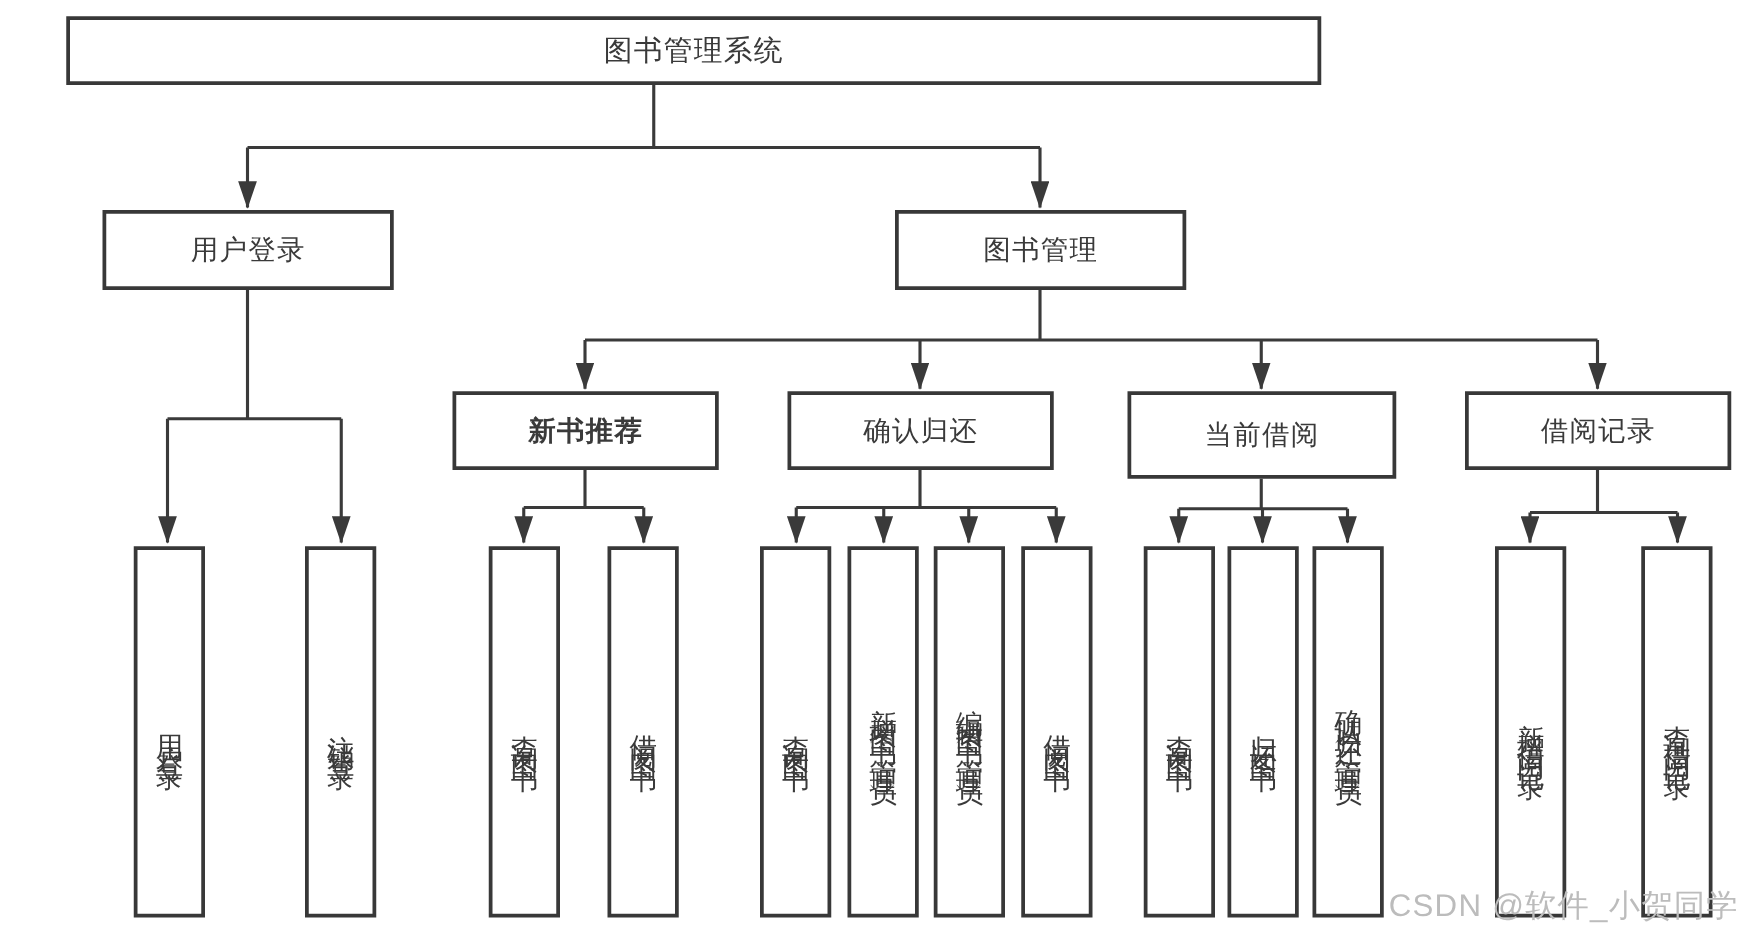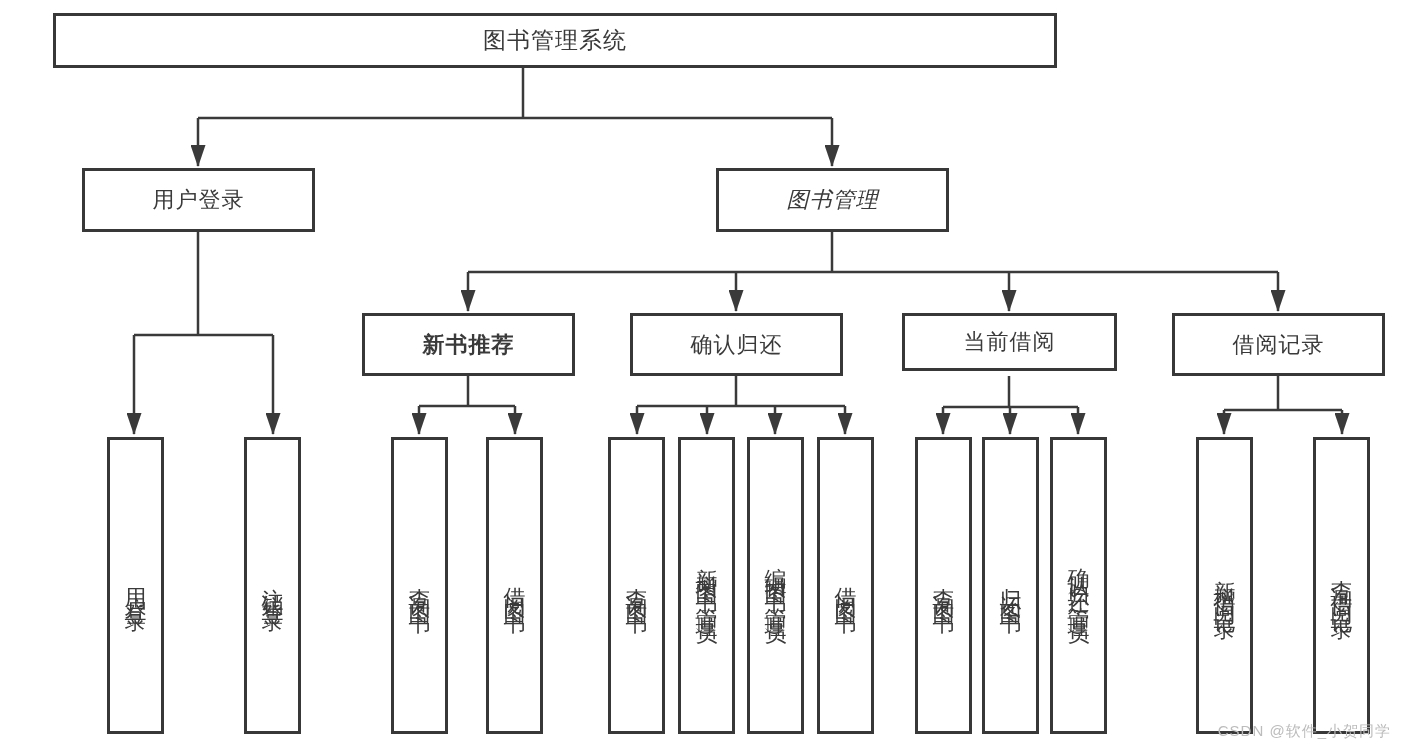--- a/index.html
+++ b/index.html
@@ -16,24 +16,24 @@
     box-sizing:border-box;
     border:3px solid #383838;
     background:#fff;
     display:flex;align-items:center;justify-content:center;
     color:#3a3a3a;
     font-size:22px;
     letter-spacing:1px;
   }
   .node.root{left:21px;top:13px;width:1004px;height:55px;font-size:23px;margin-left:32px;}
   .node.l2a{left:82px; top:168px;width:233px;height:64px;}
-  .node.l2b{left:716px;top:168px;width:233px;height:64px;font-style:italic;}
+  .node.l2b{left:716px;top:168px;width:233px;height:64px;}
   .node.l3a{left:362px; top:313px;width:213px;height:63px;font-weight:bold;}
   .node.l3b{left:630px; top:313px;width:213px;height:63px;}
-  .node.l3c{left:902px; top:313px;width:215px;height:58px;}
+  .node.l3c{left:902px; top:313px;width:215px;height:70px;}
   .node.l3d{left:1172px;top:313px;width:213px;height:63px;}
   .leaf{
     position:absolute;
     top:437px;height:297px;width:57px;
     box-sizing:border-box;
     border:3px solid #383838;
     background:#fff;
     display:flex;align-items:center;justify-content:center;
   }
   .leaf span{
@@ -46,21 +46,21 @@
     white-space:nowrap;
   }
   .g1a{left:107px;} .g1b{left:244px;}
   .g2a{left:391px;} .g2b{left:486px;}
   .g3a{left:608px;} .g3b{left:678px;} .g3c{left:747px;} .g3d{left:817px;}
   .g4a{left:915px;} .g4b{left:982px;} .g4c{left:1050px;}
   .g5a{left:1196px;} .g5b{left:1313px;}
   .watermark{
     position:absolute;
     right:14px;bottom:6px;
-    font-size:15px;
+    font-size:25px;
     color:#bcbcbc;
     letter-spacing:1px;
     user-select:none;
   }
 </style>
 </head>
 <body>
 
 <div class="canvas">
 

